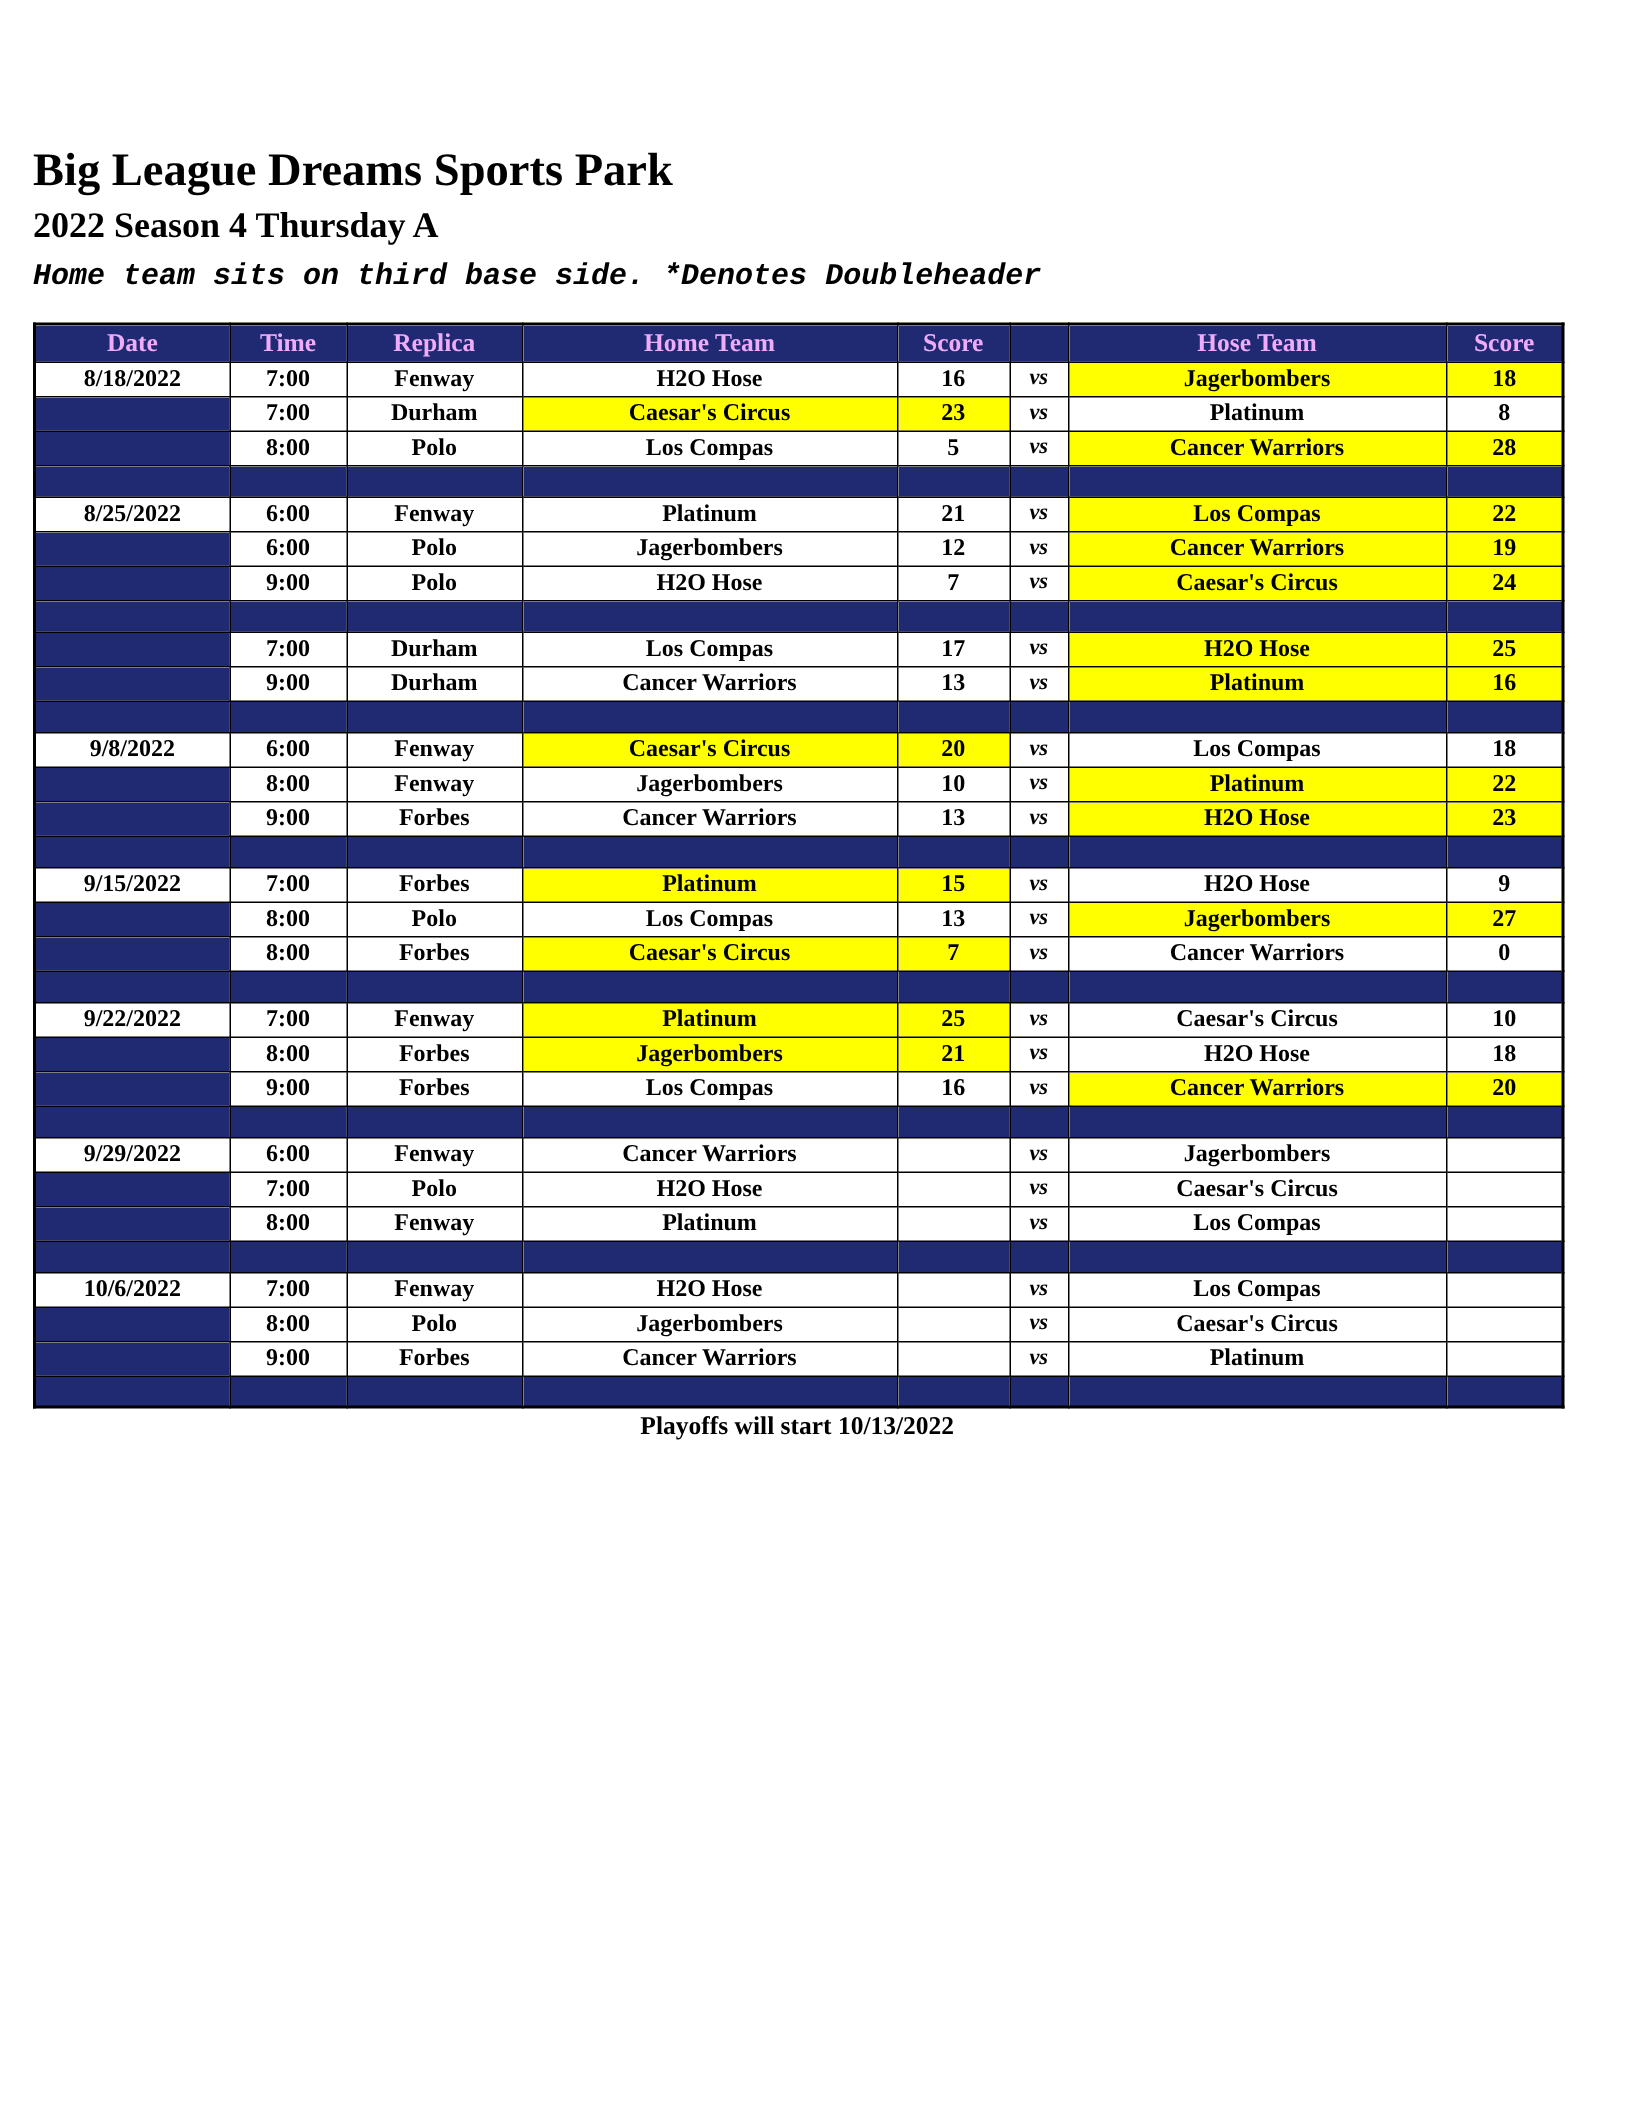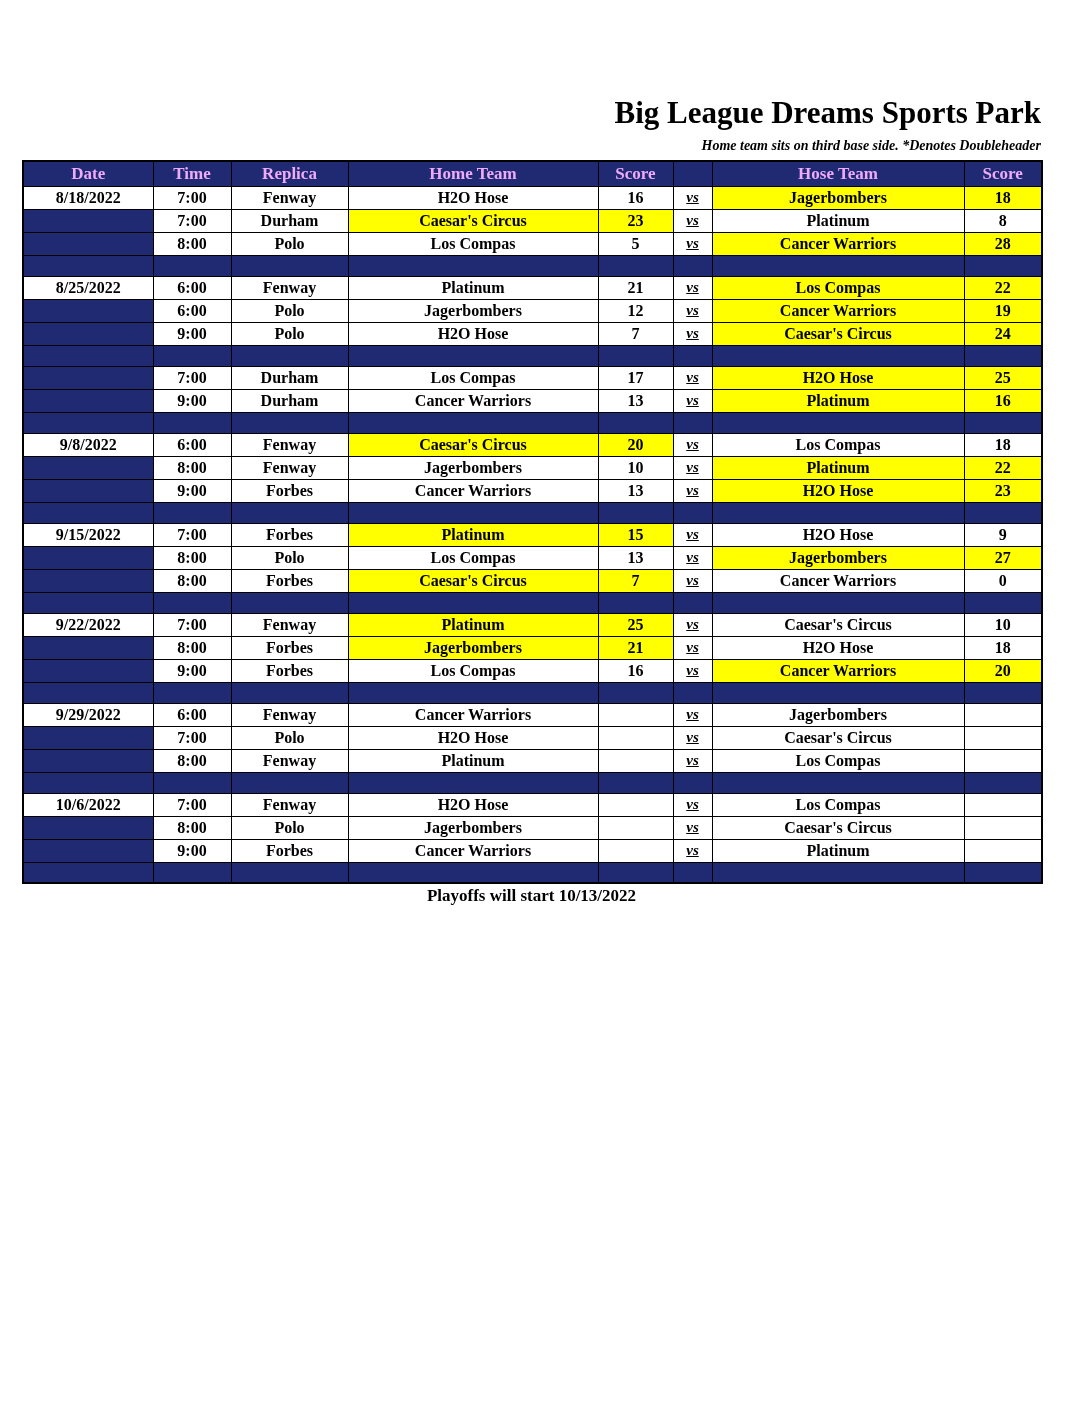--- a/index.html
+++ b/index.html
@@ -13,29 +13,29 @@
     width:1088px;height:1408px;
     background:#ffffff;
     font-family:"Liberation Serif", serif;
     color:var(--ink);
   }
   .page{
     padding-top:96px;
     padding-left:22px;
     width:1063px;
   }
-  .head-block{width:1019px;text-align:right;}
+  .head-block{width:1019px;text-align:left;}
   .title{
     font-size:31px;font-weight:bold;line-height:1.1;margin:0 0 8px 0;
   }
   .subtitle{
     font-size:24px;font-weight:bold;line-height:1.1;margin:0 0 10px 0;
   }
   .note{
-    font-size:14px;font-weight:bold;font-style:italic;line-height:1.1;margin:0 0 7px 0;
+    font-size:20px;font-weight:bold;font-style:italic;line-height:1.1;margin:0 0 19px 0;font-family:Liberation Mono, monospace;
   }
   table.sched{
     border-collapse:collapse;
     table-layout:fixed;
     width:1019px;
     border:2px solid #000;
   }
   .sched th,.sched td{
     border:1px solid #000;
     height:23px;
@@ -52,36 +52,37 @@
     color:#f0abfc;
     font-size:17px;
     height:25px;
   }
   .sched tr.sep td{
     background:var(--navy);
     height:21px;
   }
   .sched td.navy{background:var(--navy);}
   .sched td.hl{background:var(--yellow);}
-  .sched td.vs{font-style:italic;font-size:15px;text-decoration:underline;}
+  .sched td.vs{font-style:italic;font-size:15px;}
   .footer-note{
     width:1019px;
     margin-top:2px;
     font-size:17px;
     font-weight:bold;
     text-align:center;
   }
 </style>
 </head>
 <body>
 
 <div class="page">
 
   <div class="head-block">
     <div class="title">Big League Dreams Sports Park</div>
+    <div class="subtitle">2022 Season 4 Thursday A</div>
     <div class="note">Home team sits on third base side.  *Denotes Doubleheader</div>
   </div>
 
   <table class="sched">
     <colgroup>
       <col style="width:130px">
       <col style="width:78px">
       <col style="width:117px">
       <col style="width:250px">
       <col style="width:75px">

